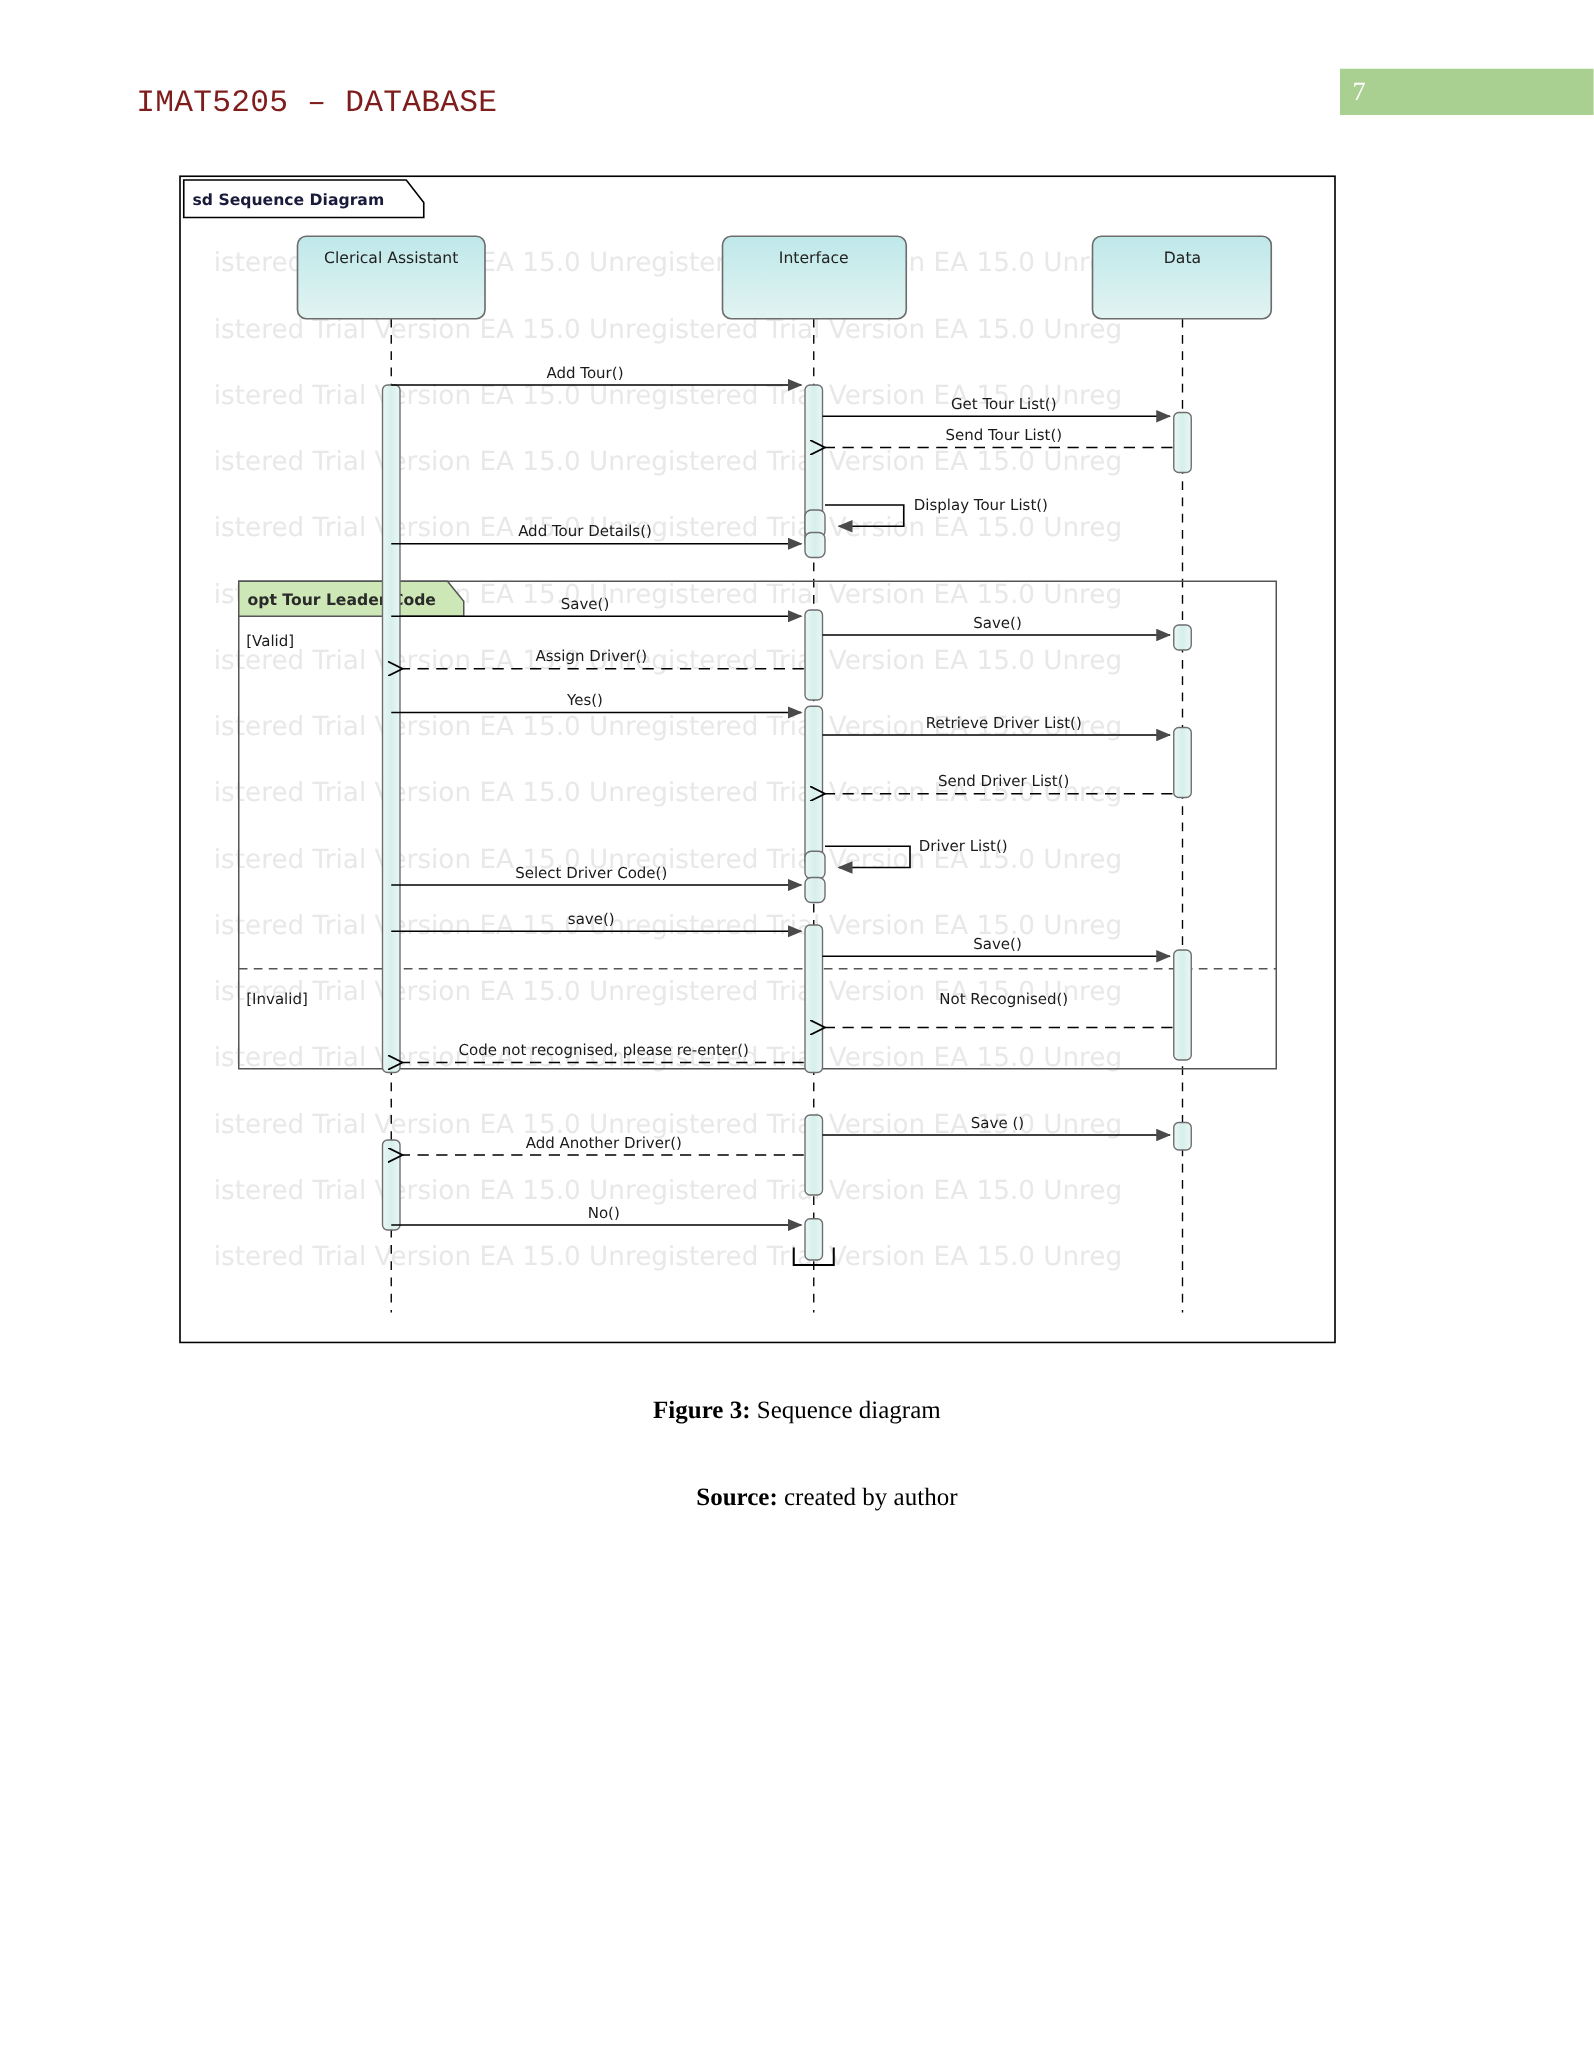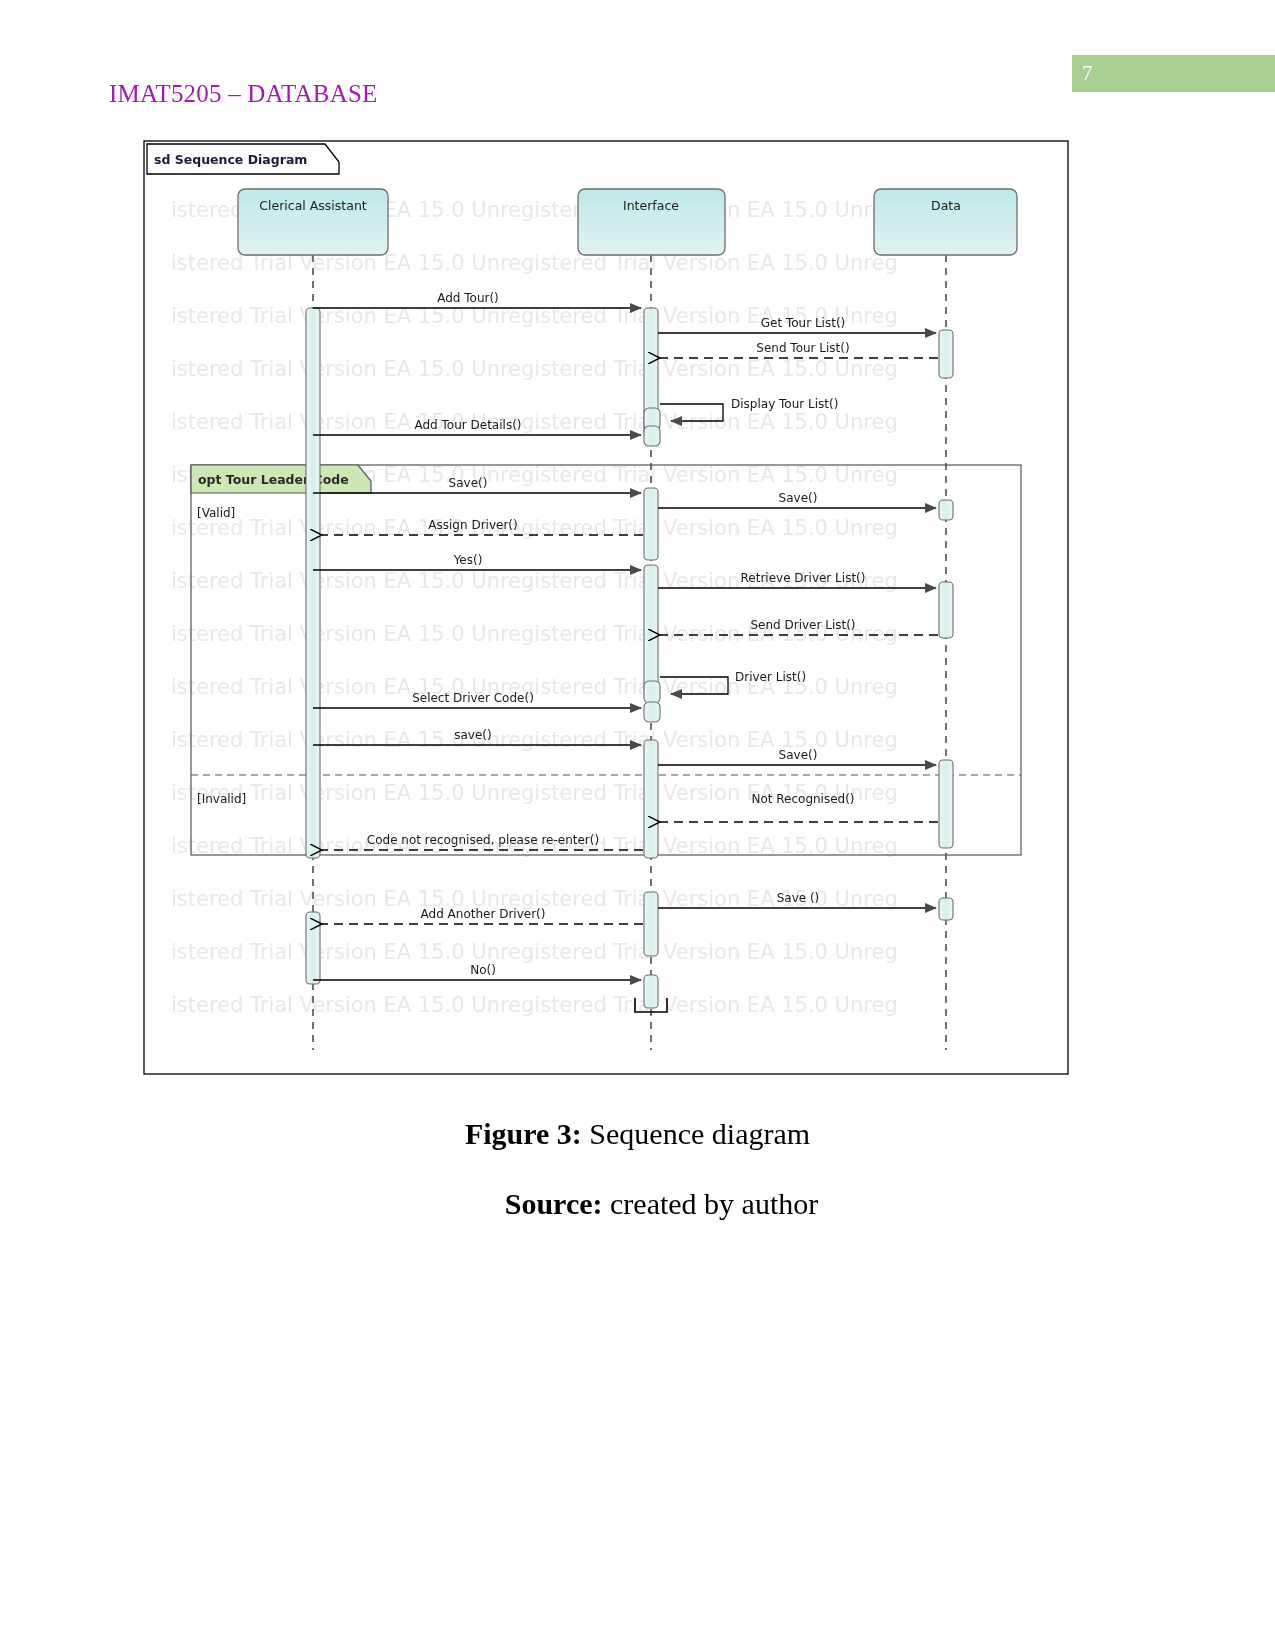--- a/index.html
+++ b/index.html
@@ -34,44 +34,44 @@
     left: 1082px;
     width: 40px;
     font-size: 21px;
     color: #ffffff;
     font-family: "Liberation Serif", serif;
     line-height: 34px;
     text-align: left;
   }
   .doc-title {
     position: absolute;
-    top: 80px;
+    top: 68px;
     left: 109px;
     font-size: 25px;
-    color: #a21caf;
-    font-family: Liberation Serif, serif;
+    color: #7f1d1d;
+    font-family: Liberation Mono, monospace;
     letter-spacing: 0.2px;
     white-space: nowrap;
   }
   
   #diagram-wrap {
     position: absolute;
     top: 140px;
     left: 143px;
     width: 926px;
     height: 792px;
   }
   #diagram-svg { display: block; }
   
   .caption {
     position: absolute;
     width: 100%;
     text-align: center;
     font-family: "Liberation Serif", serif;
-    font-size: 30px;
+    font-size: 20px;
     color: #000000;
   }
   .caption b { font-weight: bold; }
   .caption-figure { top: 1117px; }
   .caption-source { top: 1187px; padding-left: 24px; }
 </style>
 </head>
 <body>
 
 <div id="page">

